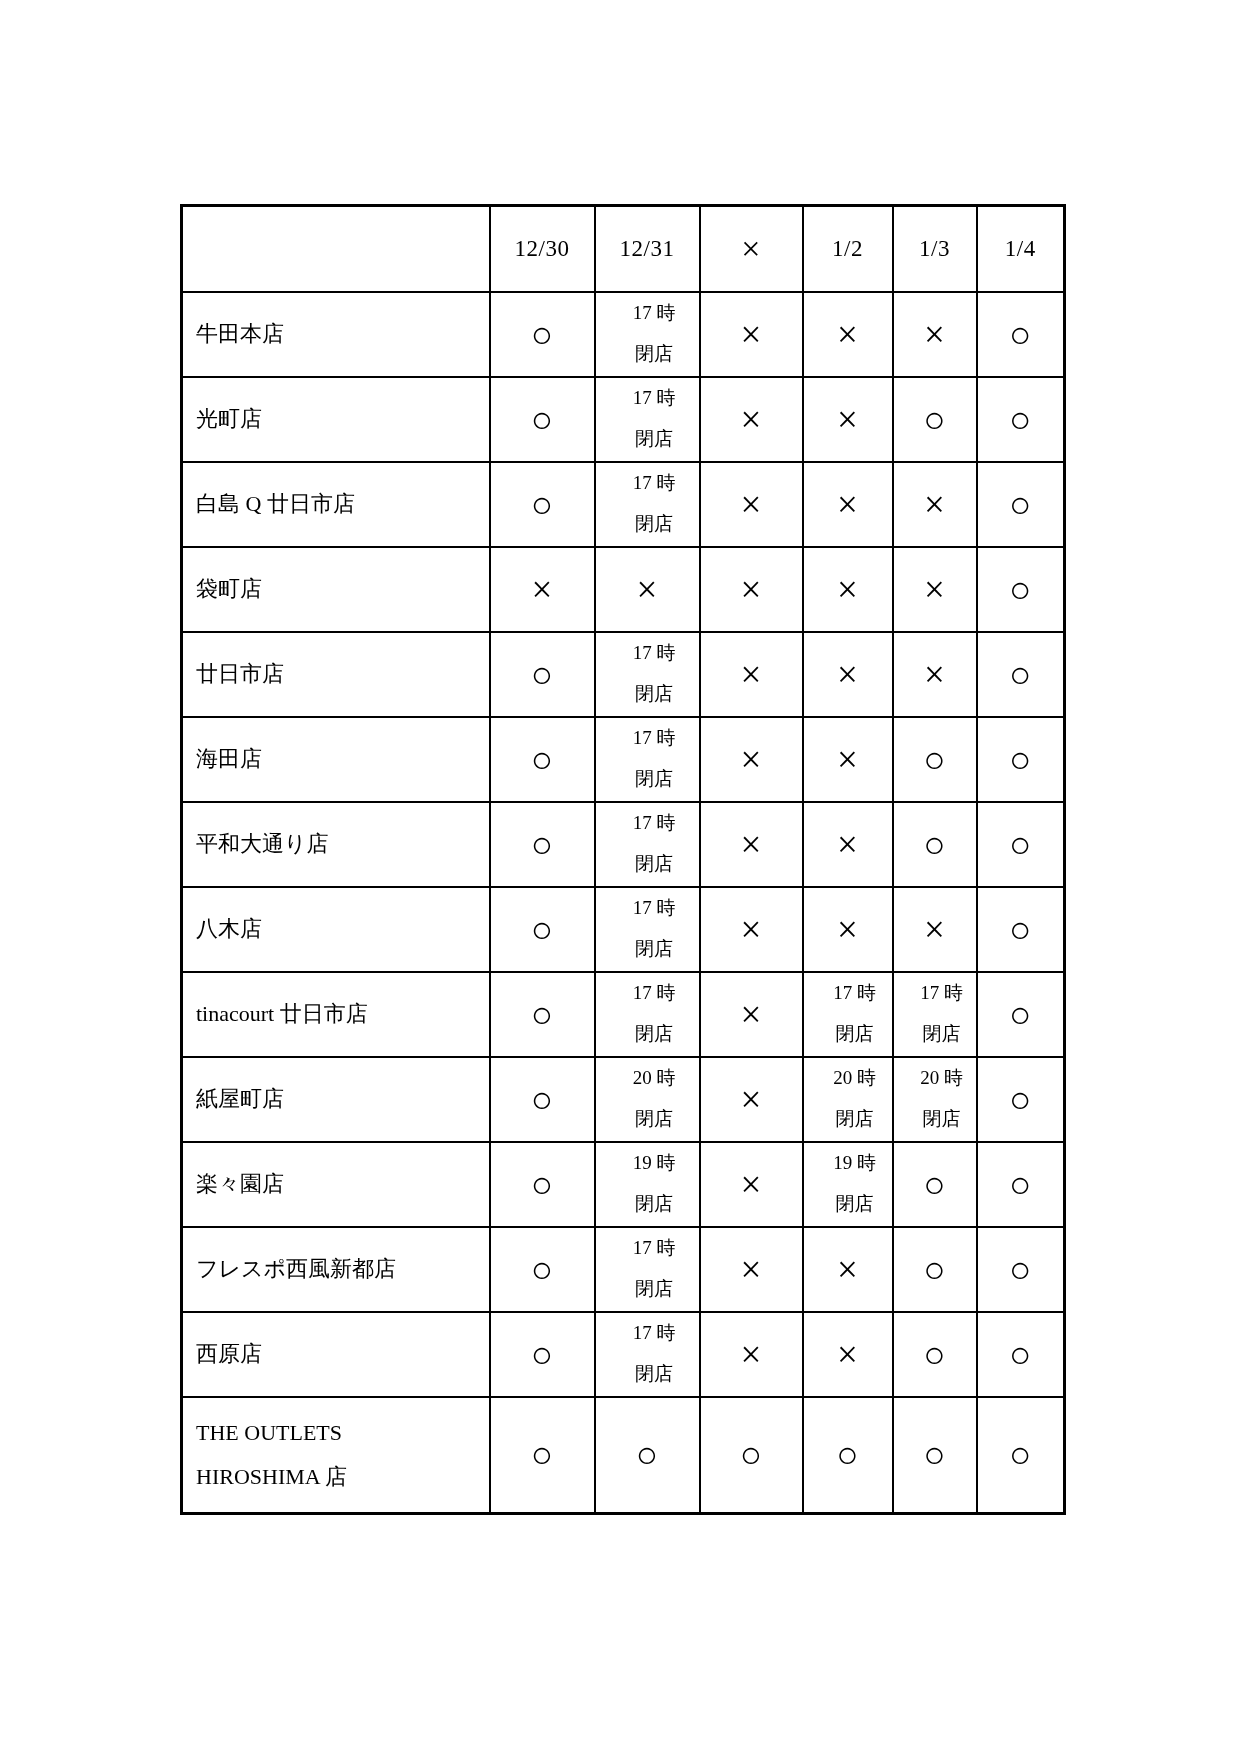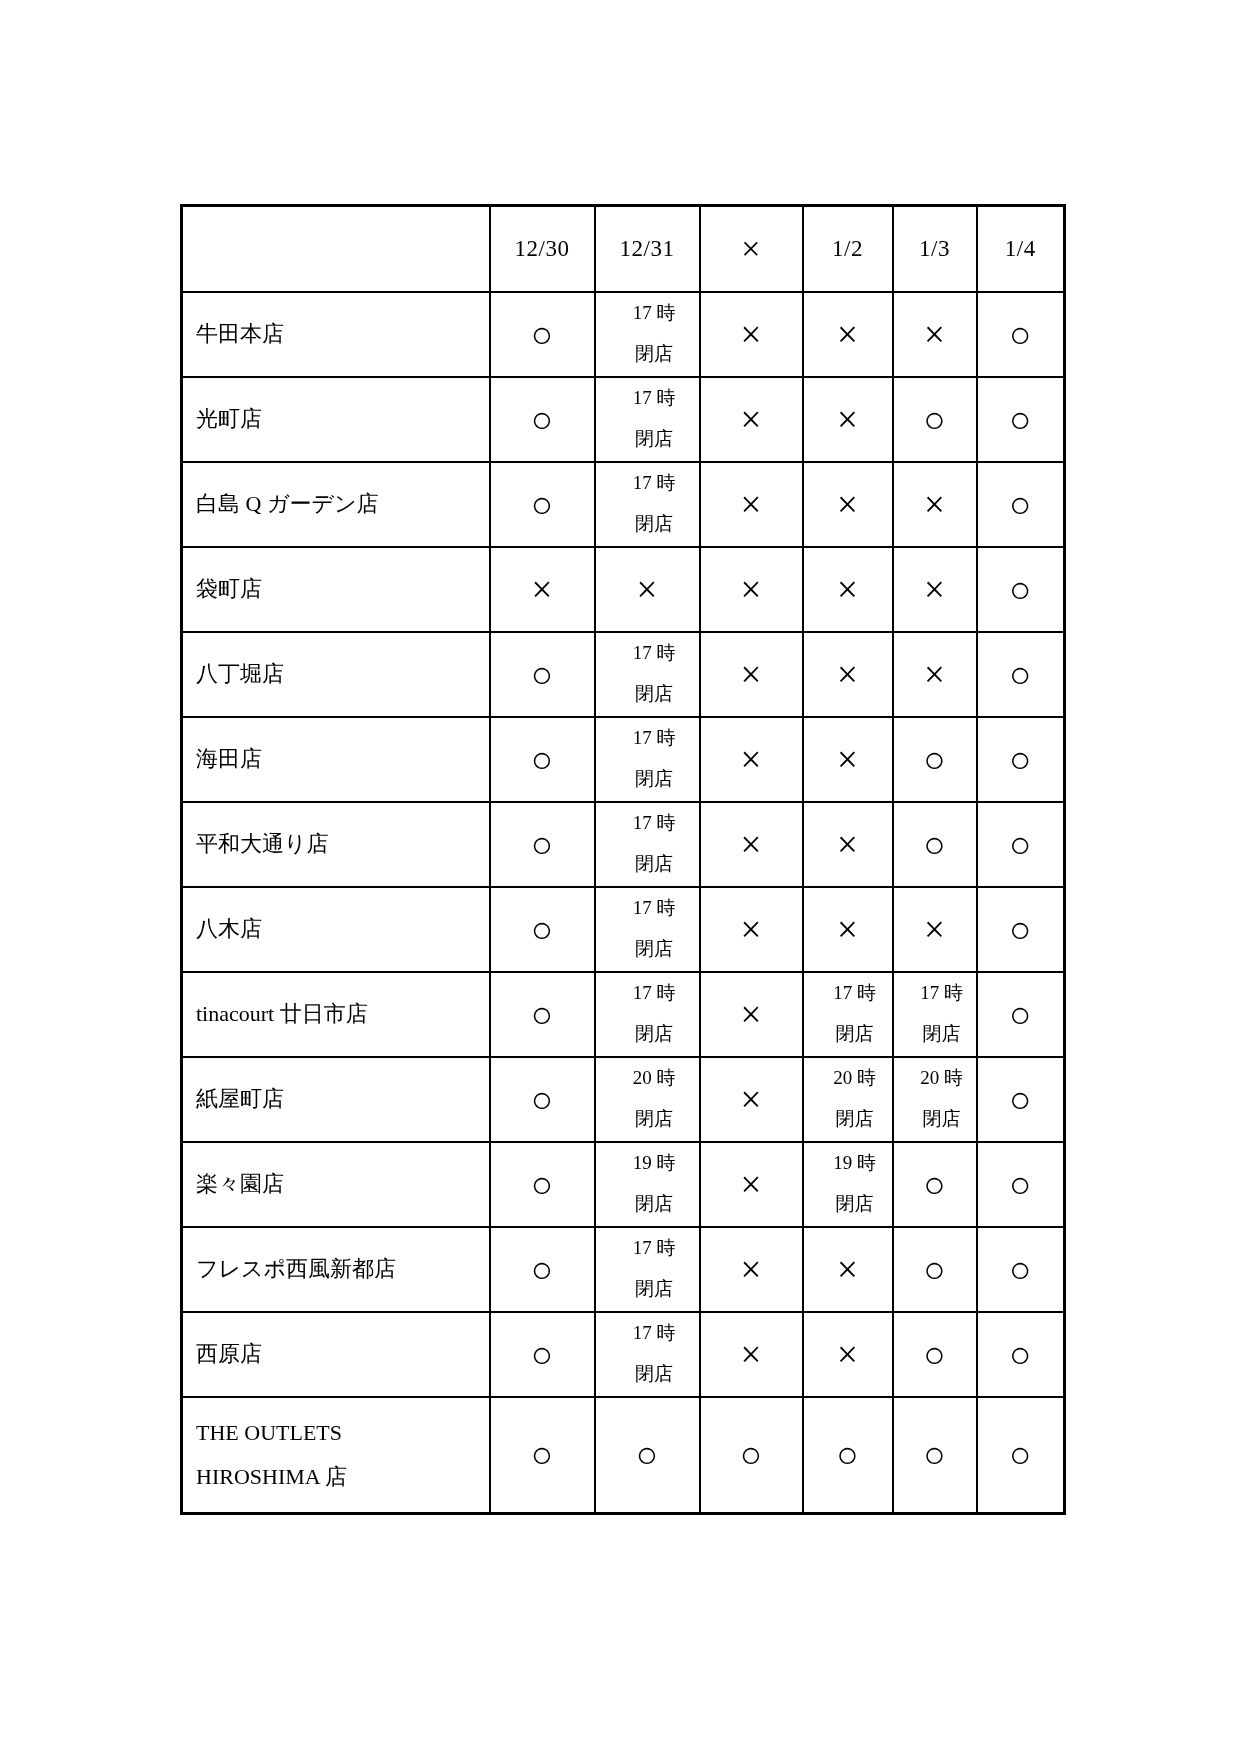--- a/index.html
+++ b/index.html
@@ -107,40 +107,40 @@
           <td class="name-cell">光町店</td>
           <td class="value-cell sym">○</td>
           <td class="value-cell note">17 時
 閉店</td>
           <td class="value-cell sym">×</td>
           <td class="value-cell sym">×</td>
           <td class="value-cell sym">○</td>
           <td class="value-cell sym">○</td>
         </tr>
         <tr class="data-row">
-          <td class="name-cell">白島 Q ガーデン店</td>
+          <td class="name-cell">白島 Q 廿日市店</td>
           <td class="value-cell sym">○</td>
           <td class="value-cell note">17 時
 閉店</td>
           <td class="value-cell sym">×</td>
           <td class="value-cell sym">×</td>
           <td class="value-cell sym">×</td>
           <td class="value-cell sym">○</td>
         </tr>
         <tr class="data-row">
           <td class="name-cell">袋町店</td>
           <td class="value-cell sym">×</td>
           <td class="value-cell sym">×</td>
           <td class="value-cell sym">×</td>
           <td class="value-cell sym">×</td>
           <td class="value-cell sym">×</td>
           <td class="value-cell sym">○</td>
         </tr>
         <tr class="data-row">
-          <td class="name-cell">八丁堀店</td>
+          <td class="name-cell">廿日市店</td>
           <td class="value-cell sym">○</td>
           <td class="value-cell note">17 時
 閉店</td>
           <td class="value-cell sym">×</td>
           <td class="value-cell sym">×</td>
           <td class="value-cell sym">×</td>
           <td class="value-cell sym">○</td>
         </tr>
         <tr class="data-row">
           <td class="name-cell">海田店</td>

